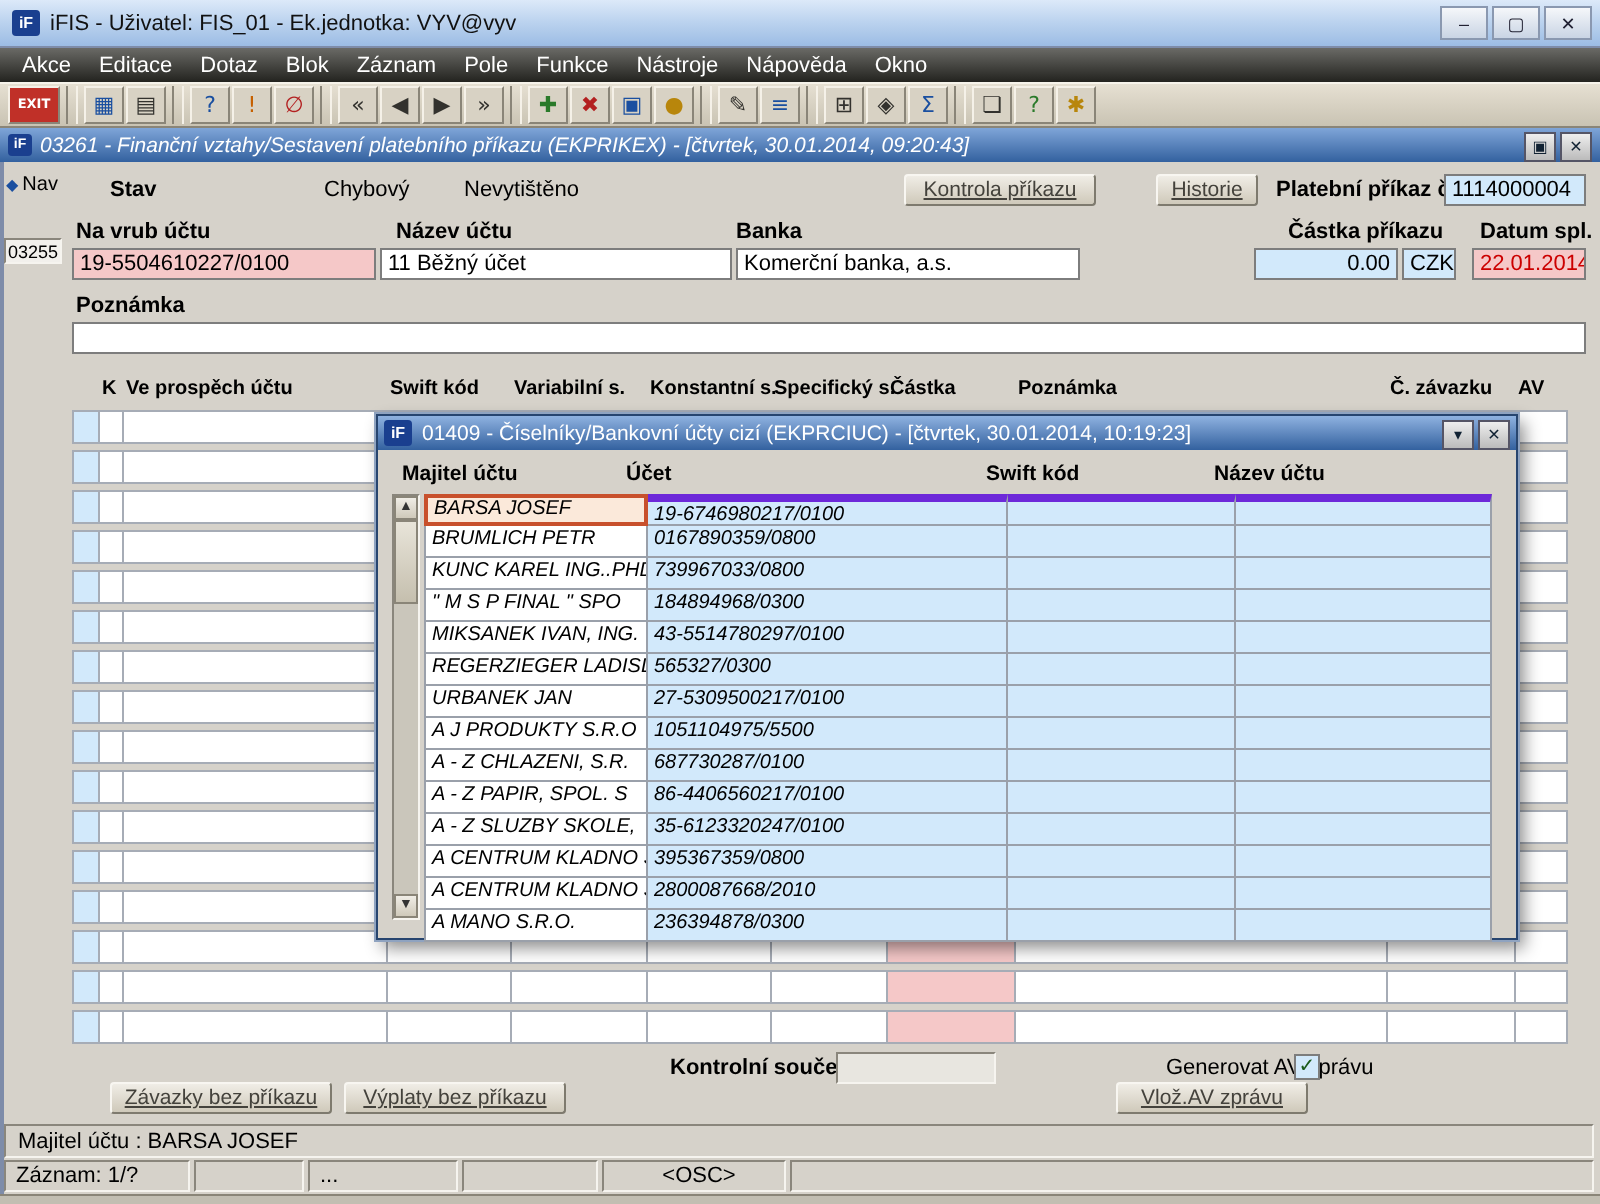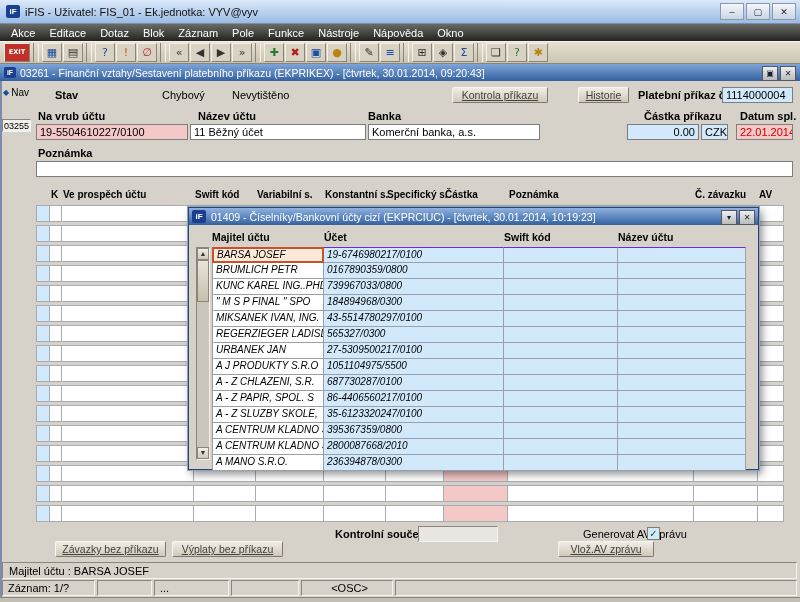--- a/index.html
+++ b/index.html
@@ -27,21 +27,21 @@
   .tbtn{width:20px;height:19px;background:#d8d2c4;border:1px solid;border-color:#f5f1e8 #8a8578 #8a8578 #f5f1e8;
         font-size:11px;line-height:17px;text-align:center;padding:0;color:#333;font-family:"DejaVu Sans",sans-serif;cursor:default;}
   .tbtn.exit{background:#c03028;color:#fff;font-size:6.5px;font-weight:bold;width:26px;}
   .tbtn.blue{color:#1a4fa0}.tbtn.red{color:#b32020}.tbtn.green{color:#2a7a2a}
   .tbtn.orange{color:#c66000}.tbtn.gold{color:#b8860b}.tbtn.dark{color:#33322e}
   .tsep{width:6px;height:19px;border:none;background:transparent;border-left:1px solid #8a8578;border-right:1px solid #f5f1e8;margin:0 2px;padding:0;}
   
   .mdibar{position:absolute;left:0;top:64px;width:800px;height:17px;
           background:linear-gradient(#7fa5d8,#33619f);display:flex;align-items:center;padding-left:4px;box-sizing:border-box;color:#fff;}
   .mdibar .mini-logo{width:12px;height:11px;font-size:7px;margin-right:4px;}
-  .mdi-title{font-size:10.5px;white-space:nowrap;}
+  .mdi-title{font-size:10.5px;white-space:nowrap;font-style:italic;}
   .mdibtns{position:absolute;right:4px;top:2px;display:flex;gap:2px;}
   .mbtn{width:14px;height:13px;background:linear-gradient(#eee,#bbb);border:1px solid #556;
         font-size:8px;display:flex;align-items:center;justify-content:center;color:#123;cursor:default;}
   
   .nav-button{position:absolute;left:3px;top:85px;width:30px;height:14px;display:flex;align-items:center;font-size:10px;cursor:default;}
   .nav-diamond{color:#1a4fa0;font-size:8px;margin-right:2px;}
   .side-code{position:absolute;left:2px;top:119px;width:29px;height:13px;background:#f2f0ec;
              border:1px solid;border-color:#8a867c #f6f4ef #f6f4ef #8a867c;font-size:9px;text-align:center;line-height:13px;box-sizing:border-box;}
   
   .lbl{position:absolute;font-weight:bold;font-size:11px;white-space:nowrap;}
@@ -72,35 +72,35 @@
   .status1{position:absolute;left:2px;top:562px;width:795px;height:17px;line-height:16px;padding-left:6px;font-size:11px;}
   .sseg{position:absolute;top:580px;height:16px;line-height:15px;font-size:11px;padding-left:5px;box-sizing:border-box;}
   .bottom-edge{position:absolute;left:0;top:597px;width:800px;height:5px;background:#c2beb2;border-top:1px solid #8a8578;}
   
   .dialog{position:absolute;left:188px;top:207px;width:569px;height:261px;background:#d6d2ca;
           border:1px solid #27456f;outline:1px solid #8fa3c0;box-shadow:3px 4px 8px rgba(0,0,0,.45);z-index:20;}
   .dlg-titlebar{position:absolute;left:0;top:0;width:100%;height:17px;
                 background:linear-gradient(#8fb2e0,#33619f);display:flex;align-items:center;color:#fff;padding-left:3px;box-sizing:border-box;}
   .dlg-title{font-size:10.5px;white-space:nowrap;}
   .dlgbtns{position:absolute;right:3px;top:2px;display:flex;gap:2px;}
-  .dhead{position:absolute;left:23px;top:23px;display:flex;}
+  .dhead{position:absolute;left:12px;top:23px;display:flex;}
   .dhc{font-weight:bold;font-size:10.5px;box-sizing:border-box;}
   .w-owner{width:112px}.w-acct{width:180px}.w-swift{width:114px}.w-name{width:128px}
   .dscroll{position:absolute;left:7px;top:39px;width:14px;height:213px;background:#cac6bb;
            border:1px solid;border-color:#8a867c #f6f4ef #f6f4ef #8a867c;box-sizing:border-box;}
   .sarrow{position:absolute;left:0;width:12px;height:12px;background:linear-gradient(#f0ede6,#cfc9ba);
           border:1px solid #8a8578;box-sizing:border-box;font-size:7px;text-align:center;line-height:10px;color:#333;cursor:default;}
   .sthumb{position:absolute;left:0;top:12px;width:12px;height:42px;background:linear-gradient(#e8e4d9,#c5bfae);
           border:1px solid #8a8578;box-sizing:border-box;cursor:default;}
   .drows{position:absolute;left:23px;top:39px;}
   .drow{display:flex;}
   .dcell{height:16px;line-height:14px;font-size:10px;padding:0 3px;box-sizing:border-box;
          border:1px solid #9aa0aa;border-left:none;border-top:none;white-space:nowrap;overflow:hidden;font-style:italic;}
   .drow .dcell:first-child{border-left:1px solid #9aa0aa;}
-  .drows > div:first-of-type .dcell{border-top:1px solid #6d28d9;}
+  .drows > div:first-of-type .dcell{border-top:4px solid #6d28d9;}
   .dcell.owner{background:#fff;}
   .dcell.acct,.dcell.swift,.dcell.nazev{background:#d2e9fb;}
   .drows > div:first-of-type .owner{border:2px solid #c8502c;background:#fbe9da;line-height:11px;}
 </style>
 </head>
 <body>
 
 <div class="screen">
 
   <div class="titlebar">

